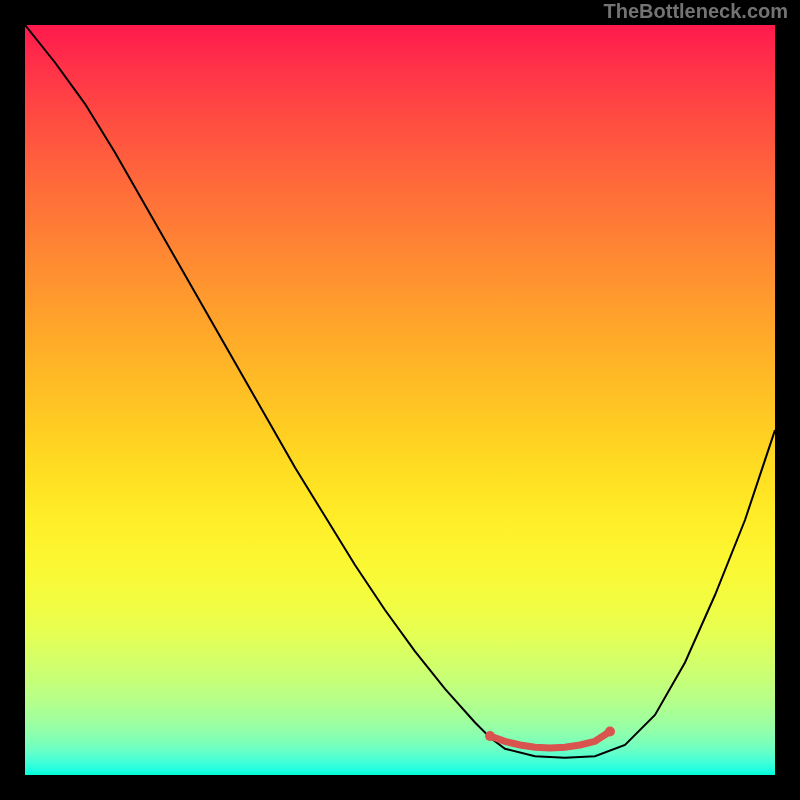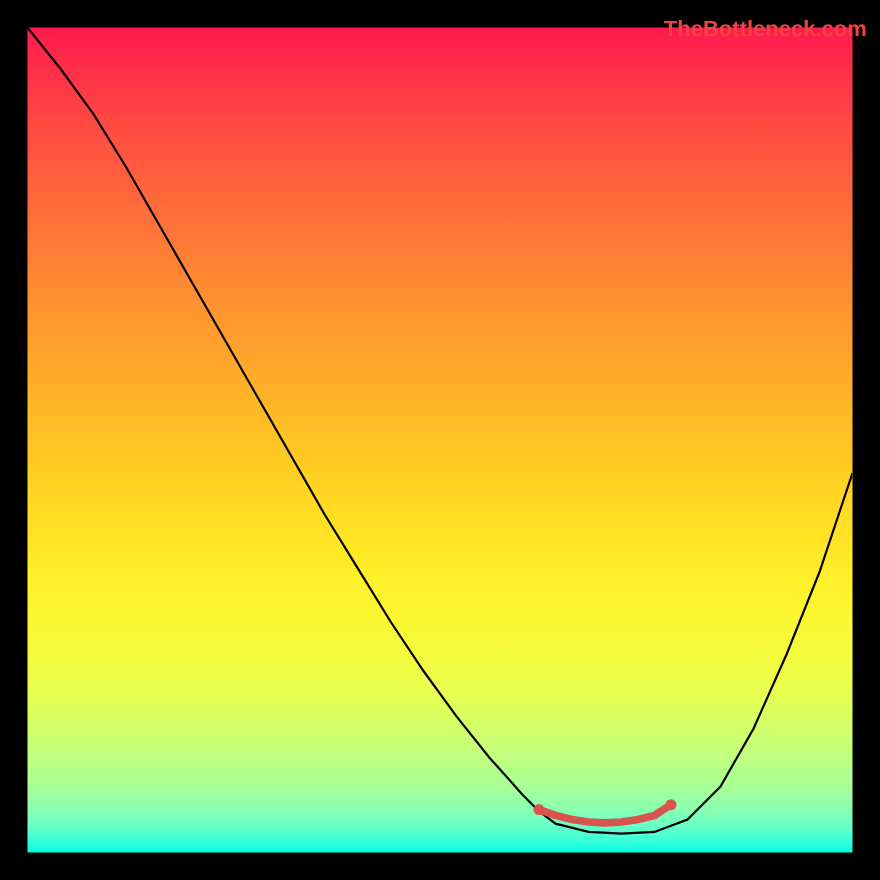--- a/index.html
+++ b/index.html
@@ -6,23 +6,23 @@
     margin: 0;
     padding: 0;
     width: 800px;
     height: 800px;
     background: #000;
     position: relative;
     font-family: Arial, sans-serif;
   }
   .watermark {
     position: absolute;
-    top: 16px;
+    top: 0;
     right: 12px;
-    color: #ef4444;
+    color: #737373;
     font-size: 20px;
     font-weight: bold;
     z-index: 10;
   }
   .plot-area {
     position: absolute;
     left: 25px;
     top: 25px;
     width: 750px;
     height: 750px;

